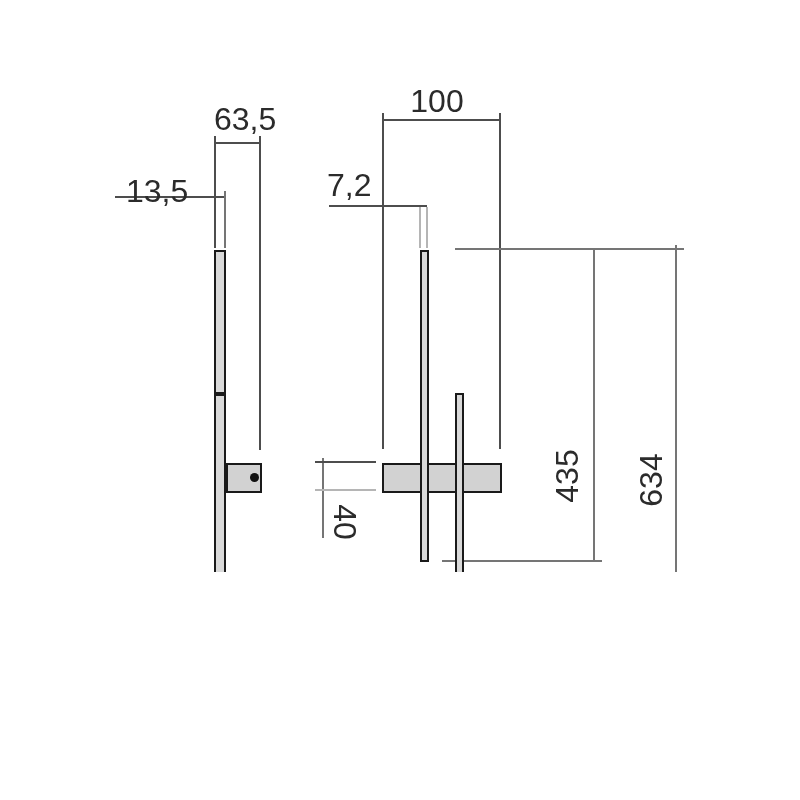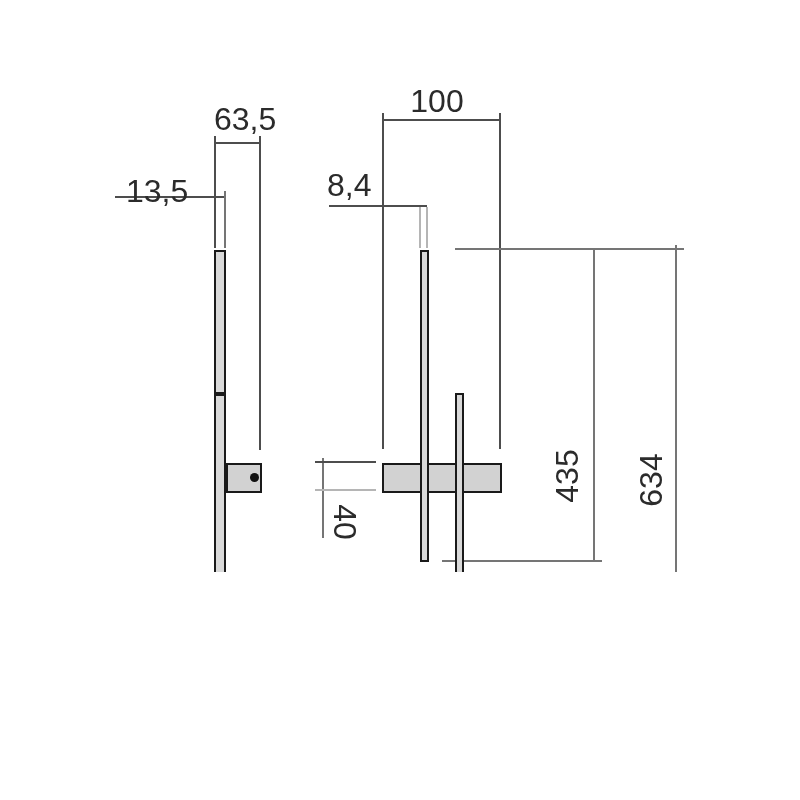--- a/index.html
+++ b/index.html
@@ -65,21 +65,21 @@
     <div class="part above-bars" style="left:455px;top:393px;width:9px;height:313px;"></div>
 
     <div class="hl" style="left:382px;top:119px;width:119px;"></div>
     <div class="vl" style="left:382px;top:113px;height:336px;"></div>
     <div class="vl" style="left:499px;top:113px;height:336px;"></div>
     <div class="dimtext center" style="left:406px;top:84px;width:62px;">100</div>
 
     <div class="hl" style="left:329px;top:205px;width:98px;"></div>
     <div class="vl light" style="left:419px;top:207px;height:41px;"></div>
     <div class="vl light" style="left:426px;top:207px;height:41px;"></div>
-    <div class="dimtext" style="left:327px;top:168px;">8,4</div>
+    <div class="dimtext" style="left:327px;top:168px;">7,2</div>
 
     <div class="vl med" style="left:322px;top:458px;height:80px;"></div>
     <div class="hl" style="left:315px;top:461px;width:61px;"></div>
     <div class="hl light" style="left:315px;top:489px;width:61px;"></div>
     <div class="dimtext rot-cw" style="left:323px;top:505px;width:44px;">40</div>
 
     <div class="hl med" style="left:455px;top:248px;width:229px;"></div>
 
     <div class="vl med" style="left:593px;top:248px;height:314px;"></div>
     <div class="hl med" style="left:442px;top:560px;width:160px;"></div>

